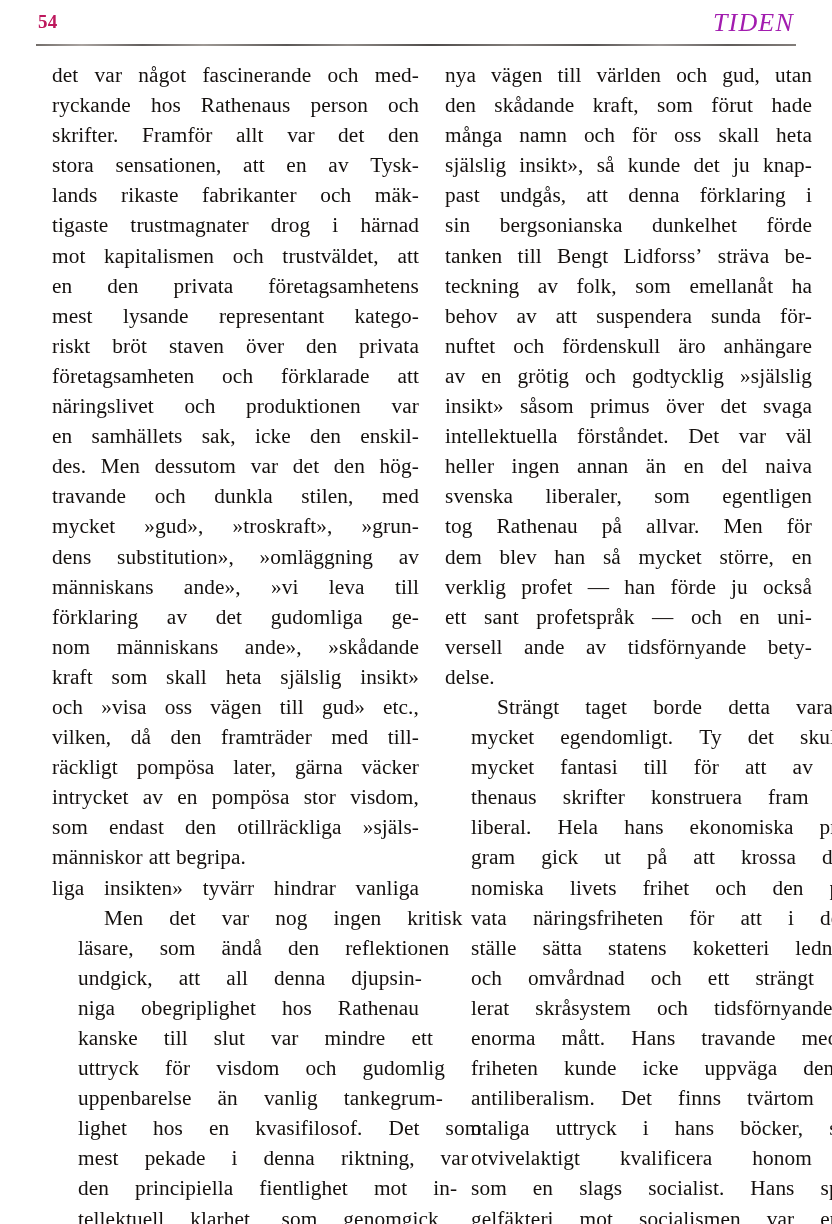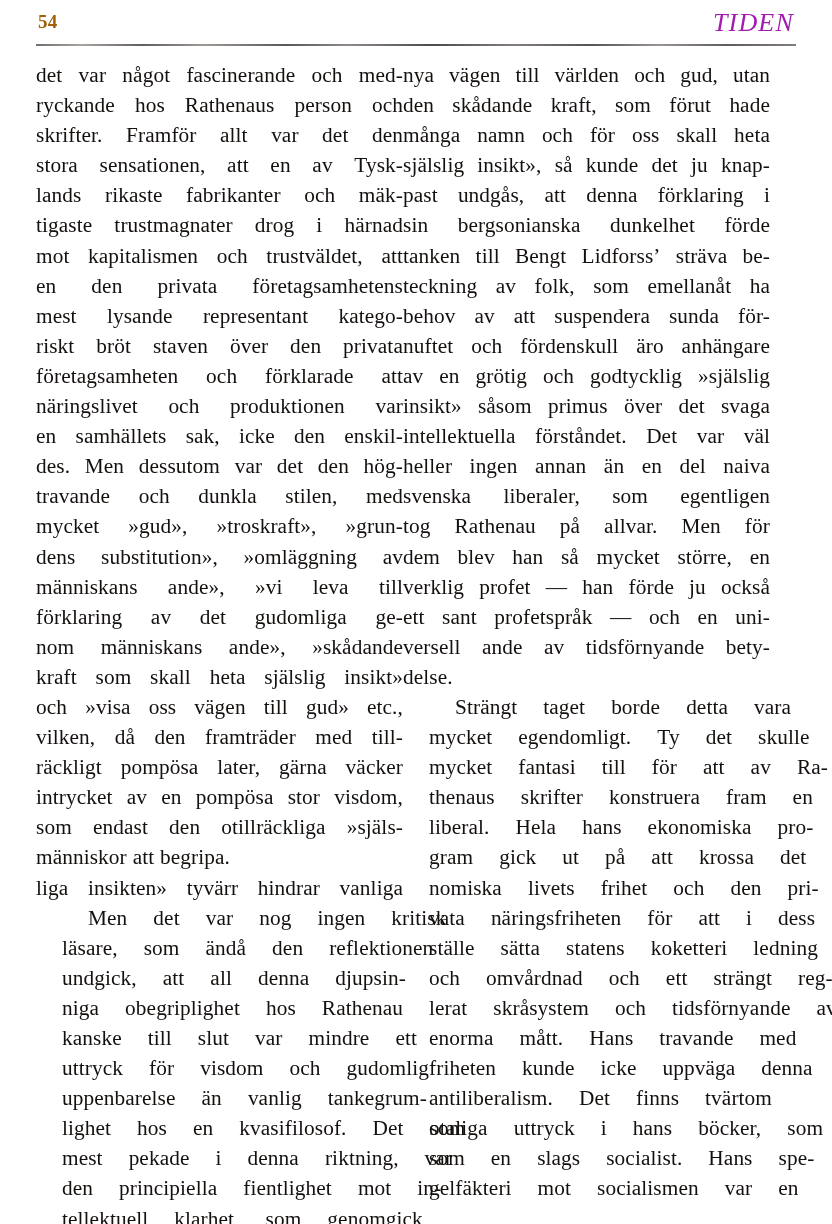--- a/index.html
+++ b/index.html
@@ -25,21 +25,21 @@
     width: 756px;
     height: 34px;
   }
   .folio {
     position: absolute;
     left: 0;
     top: 3px;
     font-size: 19px;
     font-weight: 600;
     letter-spacing: 0.2px;
-    color: #a16207;
+    color: #be185d;
   }
   .journal-title {
     position: absolute;
     right: 0;
     top: 0;
     font-size: 26px;
     font-style: italic;
     letter-spacing: 1.2px;
     color: #a21caf;
   }
@@ -53,25 +53,26 @@
         90deg,
         #5a5450 0%, #9b9490 6%, #474240 14%, #8d8782 22%,
         #3e3a38 33%, #7c7672 41%, #2f2b29 52%, #6e6864 63%,
         #3a3634 73%, #888280 82%, #443f3d 91%, #6d6763 100%);
     opacity: 0.85;
   }
 
   
   .columns {
     position: absolute;
-    left: 36px;
+    left: 52px;
     top: 60px;
     width: 760px;
     height: 1120px;
     display: flex;
+    gap: 26px;
   }
   .col {
     width: 367px;
   }
   .para {
     margin: 0;
     text-align: justify;
     text-align-last: left;
     font-size: 21.3px;
     line-height: 30.1px;
@@ -657,20 +658,25 @@
           </span>
           <span class="ln j">
             <span>otaliga</span>
             <span>uttryck</span>
             <span>i</span>
             <span>hans</span>
             <span>böcker,</span>
             <span>som</span>
           </span>
           <span class="ln j">
+            <span>otvivelaktigt</span>
+            <span>kvalificera</span>
+            <span>honom</span>
+          </span>
+          <span class="ln j">
             <span>som</span>
             <span>en</span>
             <span>slags</span>
             <span>socialist.</span>
             <span>Hans</span>
             <span>spe-</span>
           </span>
           <span class="ln j">
             <span>gelfäkteri</span>
             <span>mot</span>

